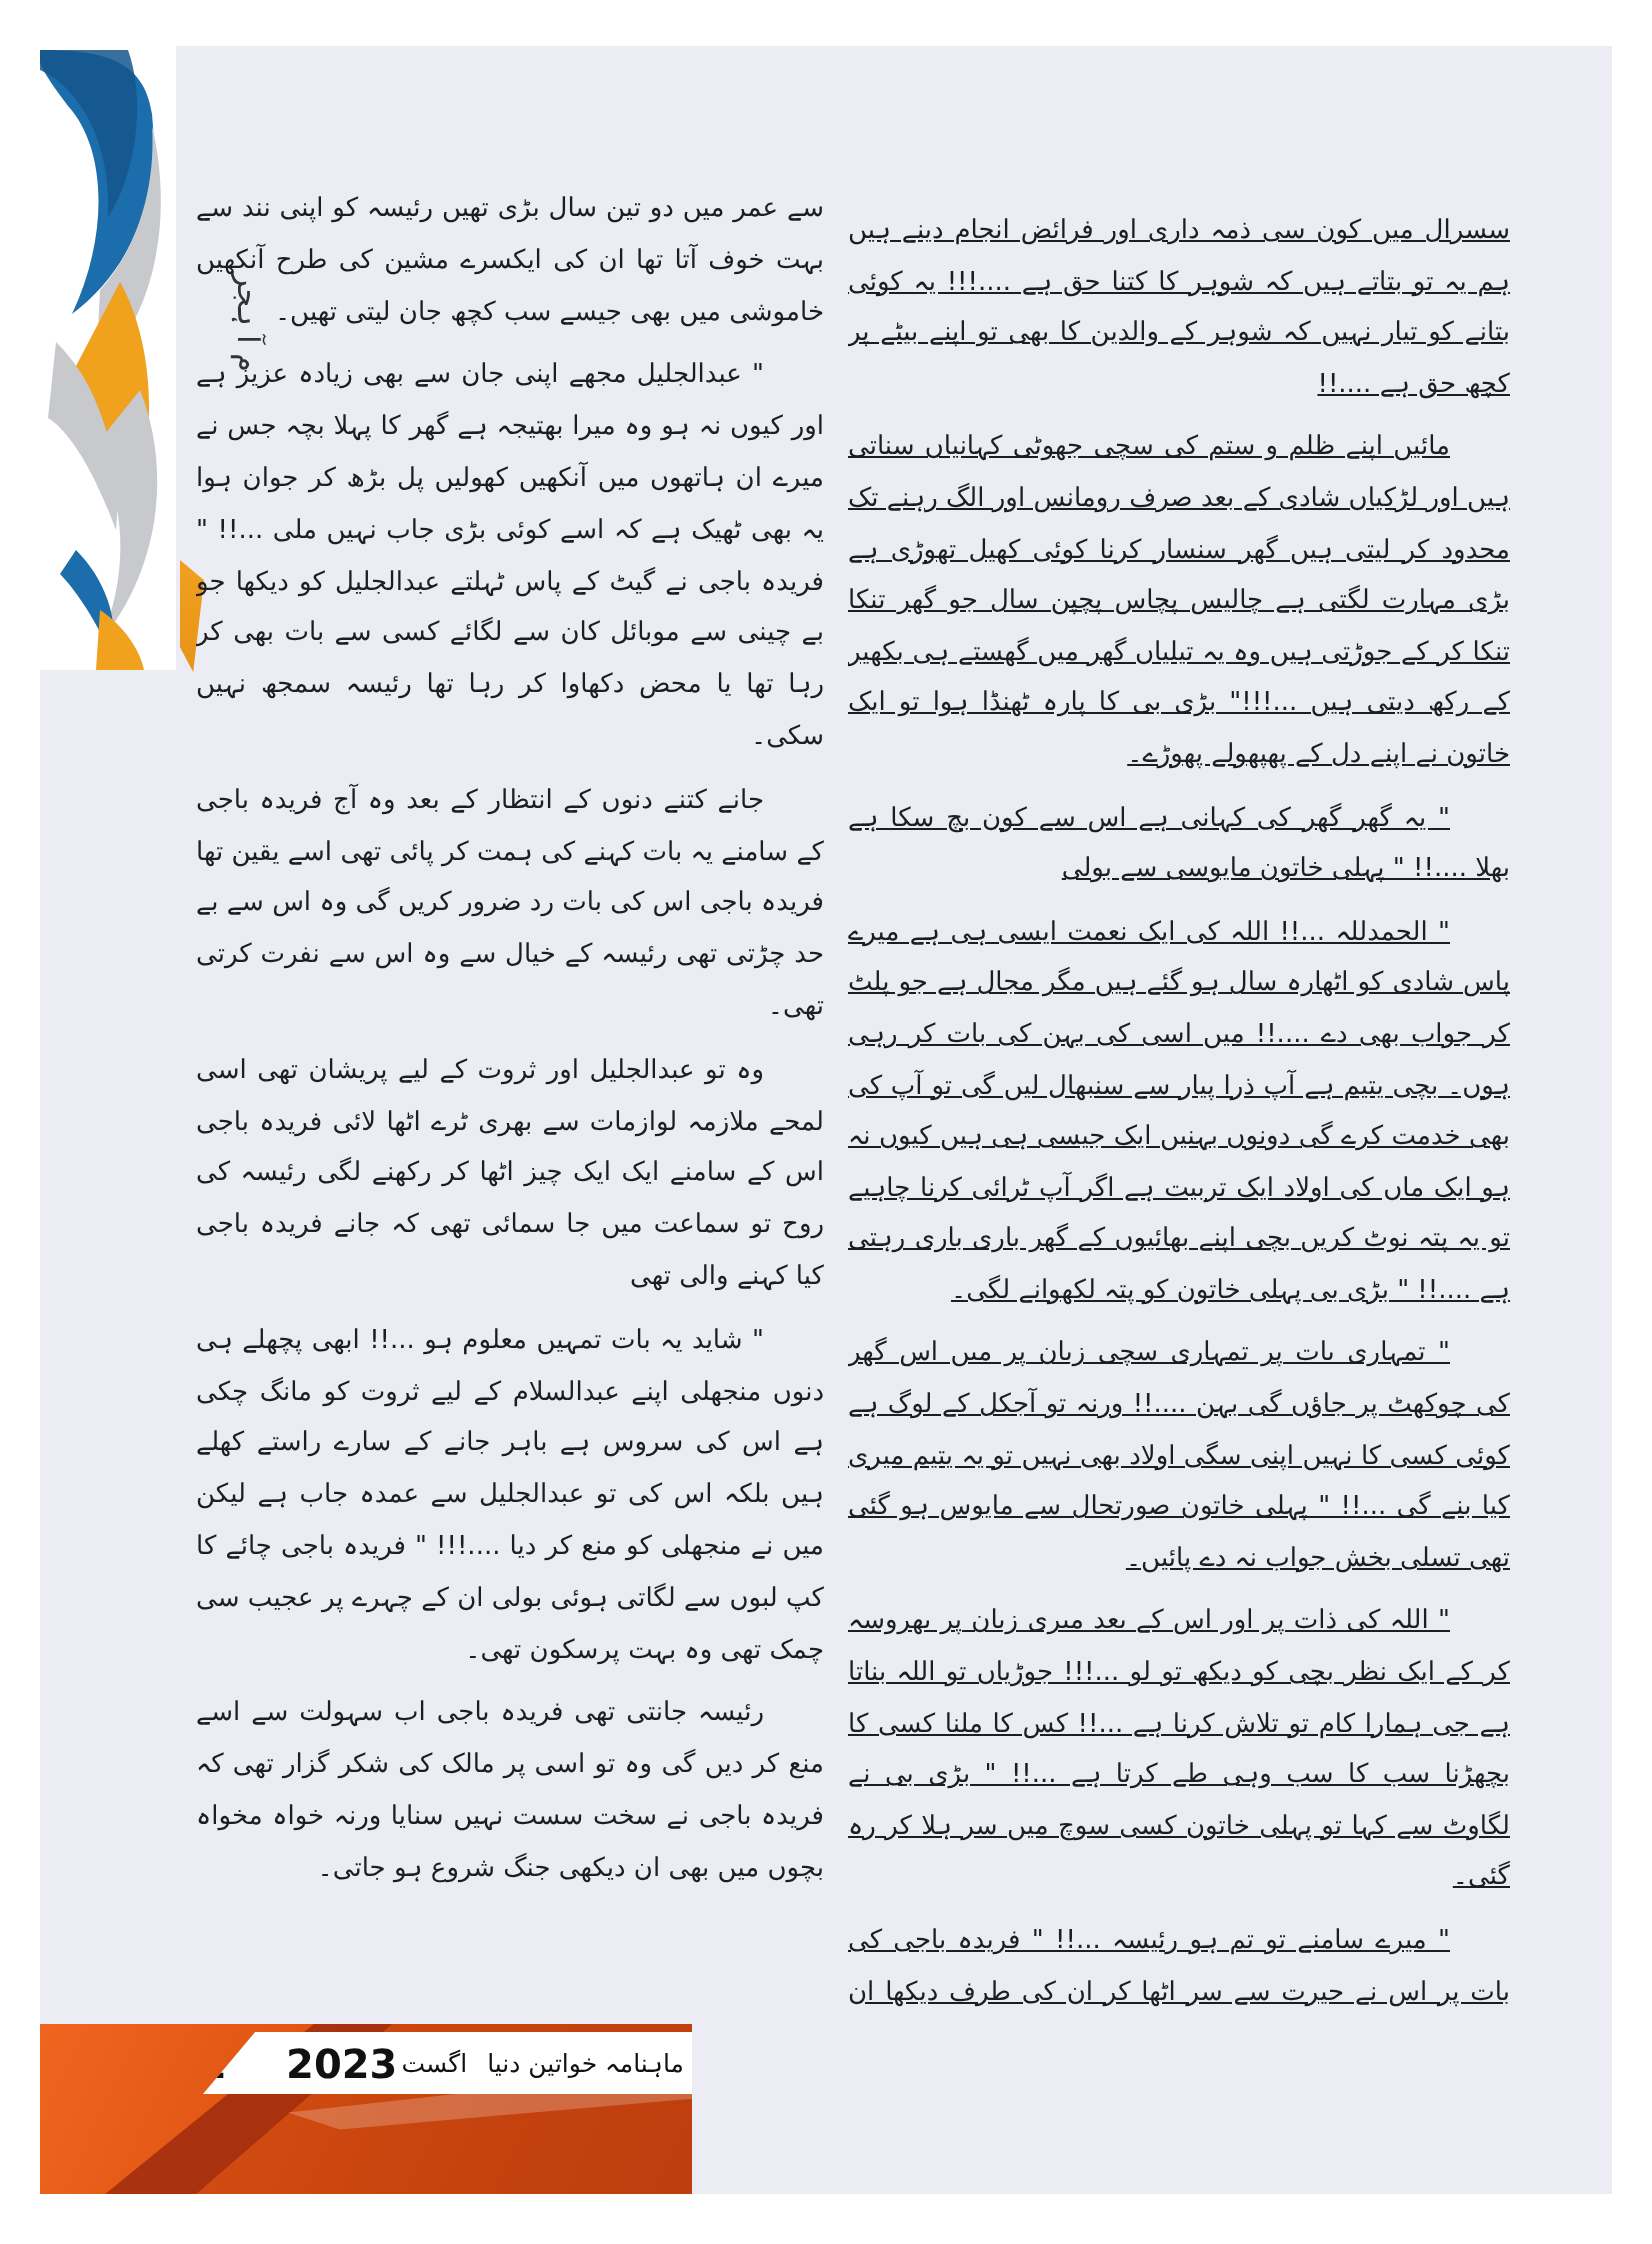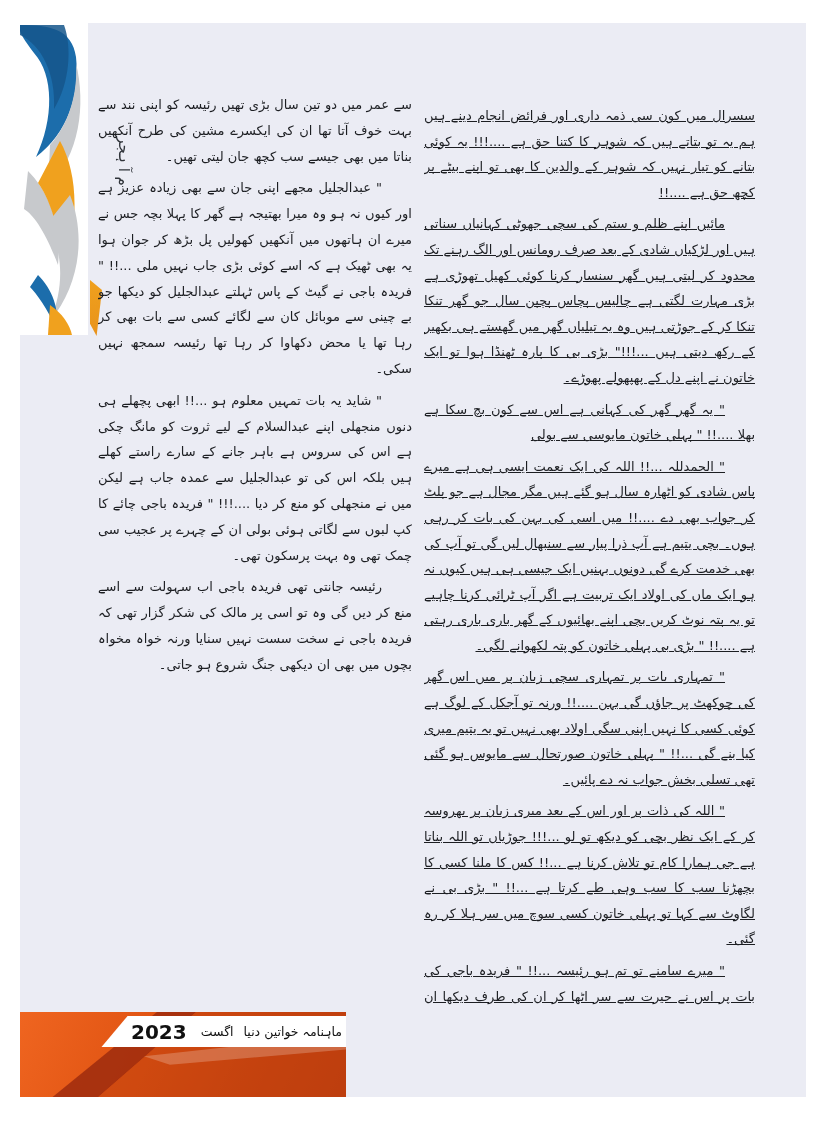--- a/index.html
+++ b/index.html
@@ -32,21 +32,21 @@
   .footer-sheen{position:absolute;inset:0;background:rgba(255,255,255,.22);
         clip-path:polygon(38% 52%,100% 26%,100% 44%,46% 62%);}
   .footer-strip{position:absolute;left:20px;top:1016px;width:326px;height:31px;
         background:linear-gradient(105deg,#8f969c 0%,#c9ccd0 7%,#ffffff 17%,#ffffff 100%);
         clip-path:polygon(25% 100%,33% 0,100% 0,100% 100%);
         display:flex;flex-direction:row;align-items:center;direction:rtl;
         padding:0 4px 0 0;box-sizing:border-box;color:#111;}
   .footer-strip .urdu{font-size:12.5px;white-space:nowrap;}
   .footer-strip .num{font-size:20px;font-weight:bold;font-family:"DejaVu Sans",sans-serif;}
   .mag-name{margin-left:10px;}
-  .issue-month{margin-left:14px;}
+  .issue-month{margin-left:2px;}
   .issue-year{margin-left:30px;}
 </style>
 </head>
 <body>
 
 <div class="page">
   <div class="content-area"></div>
 
   <div class="logo-box">
     <svg viewBox="0 0 68 312" aria-hidden="true">
@@ -68,22 +68,24 @@
       <p class="para">سسرال میں کون سی ذمہ داری اور فرائض انجام دینے ہیں ہم یہ تو بتاتے ہیں کہ شوہر کا کتنا حق ہے ....!!! یہ کوئی بتانے کو تیار نہیں کہ شوہر کے والدین کا بھی تو اپنے بیٹے پر کچھ حق ہے ....!!</p>
       <p class="para">مائیں اپنے ظلم و ستم کی سچی جھوٹی کہانیاں سناتی ہیں اور لڑکیاں شادی کے بعد صرف رومانس اور الگ رہنے تک محدود کر لیتی ہیں گھر سنسار کرنا کوئی کھیل تھوڑی ہے بڑی مہارت لگتی ہے چالیس پچاس پچپن سال جو گھر تنکا تنکا کر کے جوڑتی ہیں وہ یہ تیلیاں گھر میں گھستے ہی بکھیر کے رکھ دیتی ہیں ...!!!" بڑی بی کا پارہ ٹھنڈا ہوا تو ایک خاتون نے اپنے دل کے پھپھولے پھوڑے۔</p>
       <p class="para">" یہ گھر گھر کی کہانی ہے اس سے کون بچ سکا ہے بھلا ....!! " پہلی خاتون مایوسی سے بولی</p>
       <p class="para">" الحمدللہ ...!! اللہ کی ایک نعمت ایسی ہی ہے میرے پاس شادی کو اٹھارہ سال ہو گئے ہیں مگر مجال ہے جو پلٹ کر جواب بھی دے ....!! میں اسی کی بہن کی بات کر رہی ہوں۔ بچی یتیم ہے آپ ذرا پیار سے سنبھال لیں گی تو آپ کی بھی خدمت کرے گی دونوں بہنیں ایک جیسی ہی ہیں کیوں نہ ہو ایک ماں کی اولاد ایک تربیت ہے اگر آپ ٹرائی کرنا چاہیے تو یہ پتہ نوٹ کریں بچی اپنے بھائیوں کے گھر باری باری رہتی ہے ....!! " بڑی بی پہلی خاتون کو پتہ لکھوانے لگی۔</p>
       <p class="para">" تمہاری بات پر تمہاری سچی زبان پر میں اس گھر کی چوکھٹ پر جاؤں گی بہن ....!! ورنہ تو آجکل کے لوگ ہے کوئی کسی کا نہیں اپنی سگی اولاد بھی نہیں تو یہ یتیم میری کیا بنے گی ...!! " پہلی خاتون صورتحال سے مایوس ہو گئی تھی تسلی بخش جواب نہ دے پائیں۔</p>
       <p class="para">" اللہ کی ذات پر اور اس کے بعد میری زبان پر بھروسہ کر کے ایک نظر بچی کو دیکھ تو لو ...!!! جوڑیاں تو اللہ بناتا ہے جی ہمارا کام تو تلاش کرنا ہے ...!! کس کا ملنا کسی کا بچھڑنا سب کا سب وہی طے کرتا ہے ...!! " بڑی بی نے لگاوٹ سے کہا تو پہلی خاتون کسی سوچ میں سر ہلا کر رہ گئی۔</p>
       <p class="para">" میرے سامنے تو تم ہو رئیسہ ...!! " فریدہ باجی کی بات پر اس نے حیرت سے سر اٹھا کر ان کی طرف دیکھا ان کے گلے میں ایک لاکٹ اور چین پڑا تھا یعنی چار تولے تو ایسے ہی گھر میں پہنے رہتی تھی سونے کی ہلکی چوڑیوں کا الگ حساب تھا ناک میں ہیرے کی لونگ تھی جو بھائی جان پردیس سے لائے تھے اور کان میں پڑے وائٹ گولڈ کے بندے ان کی قیمت کا سوچ کر ہی رئیسہ کو پورے سال کا خرچ یاد آتا تھا۔</p>
     </div>
 
   <div class="column column-left">
-      <p class="para">سے عمر میں دو تین سال بڑی تھیں رئیسہ کو اپنی نند سے بہت خوف آتا تھا ان کی ایکسرے مشین کی طرح آنکھیں بناتا میں بھی جیسے سب کچھ جان لیتی تھیں۔</p>
+      <p class="para">سے عمر میں دو تین سال بڑی تھیں رئیسہ کو اپنی نند سے بہت خوف آتا تھا ان کی ایکسرے مشین کی طرح آنکھیں خاموشی میں بھی جیسے سب کچھ جان لیتی تھیں۔</p>
       <p class="para">" عبدالجلیل مجھے اپنی جان سے بھی زیادہ عزیز ہے اور کیوں نہ ہو وہ میرا بھتیجہ ہے گھر کا پہلا بچہ جس نے میرے ان ہاتھوں میں آنکھیں کھولیں پل بڑھ کر جوان ہوا یہ بھی ٹھیک ہے کہ اسے کوئی بڑی جاب نہیں ملی ...!! " فریدہ باجی نے گیٹ کے پاس ٹہلتے عبدالجلیل کو دیکھا جو بے چینی سے موبائل کان سے لگائے کسی سے بات بھی کر رہا تھا یا محض دکھاوا کر رہا تھا رئیسہ سمجھ نہیں سکی۔</p>
+      <p class="para">جانے کتنے دنوں کے انتظار کے بعد وہ آج فریدہ باجی کے سامنے یہ بات کہنے کی ہمت کر پائی تھی اسے یقین تھا فریدہ باجی اس کی بات رد ضرور کریں گی وہ اس سے بے حد چڑتی تھی رئیسہ کے خیال سے وہ اس سے نفرت کرتی تھی۔</p>
+      <p class="para">وہ تو عبدالجلیل اور ثروت کے لیے پریشان تھی اسی لمحے ملازمہ لوازمات سے بھری ٹرے اٹھا لائی فریدہ باجی اس کے سامنے ایک ایک چیز اٹھا کر رکھنے لگی رئیسہ کی روح تو سماعت میں جا سمائی تھی کہ جانے فریدہ باجی کیا کہنے والی تھی</p>
       <p class="para">" شاید یہ بات تمہیں معلوم ہو ...!! ابھی پچھلے ہی دنوں منجھلی اپنے عبدالسلام کے لیے ثروت کو مانگ چکی ہے اس کی سروس ہے باہر جانے کے سارے راستے کھلے ہیں بلکہ اس کی تو عبدالجلیل سے عمدہ جاب ہے لیکن میں نے منجھلی کو منع کر دیا ....!!! " فریدہ باجی چائے کا کپ لبوں سے لگاتی ہوئی بولی ان کے چہرے پر عجیب سی چمک تھی وہ بہت پرسکون تھی۔</p>
       <p class="para">رئیسہ جانتی تھی فریدہ باجی اب سہولت سے اسے منع کر دیں گی وہ تو اسی پر مالک کی شکر گزار تھی کہ فریدہ باجی نے سخت سست نہیں سنایا ورنہ خواہ مخواہ بچوں میں بھی ان دیکھی جنگ شروع ہو جاتی۔</p>
     </div>
 
   <div class="footer-banner">
     <div class="footer-wedge-dark"></div>
     <div class="footer-wedge-mid"></div>
     <div class="footer-sheen"></div>
   </div>
   <div class="footer-strip">

